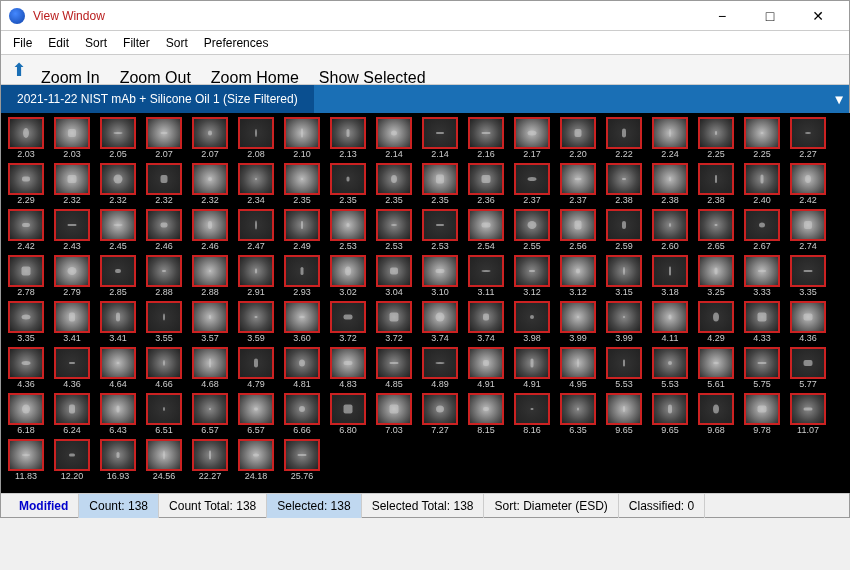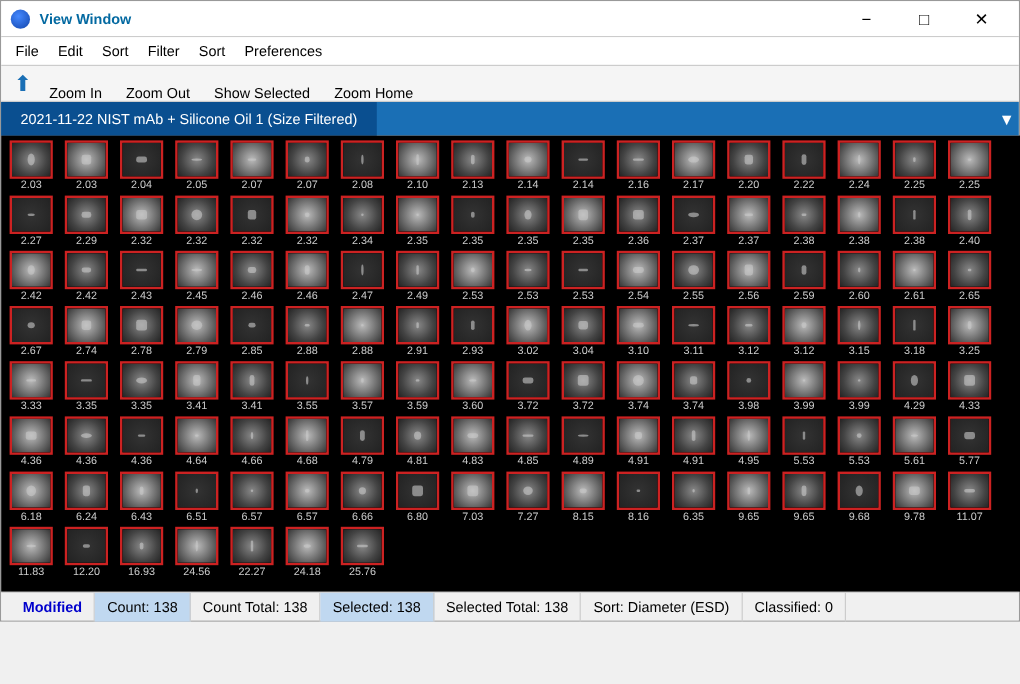--- a/index.html
+++ b/index.html
@@ -4,21 +4,21 @@
   <style>
     * { margin: 0; padding: 0; box-sizing: border-box; }
     body { width: 850px; height: 570px; font-family: 'Segoe UI', Arial, sans-serif; font-size: 12px; background: #f0f0f0; overflow: hidden; }
 
     
     .title-bar {
       display: flex; align-items: center; height: 30px;
       background: #fff; border-bottom: 1px solid #ccc;
       padding: 0 8px; gap: 8px;
     }
-    .title-bar-title { flex: 1; font-size: 12px; color: #0369a1; font-weight: bold; }
+    .title-bar-title { flex: 1; font-size: 12px; color: #b91c1c; }
     .title-bar-controls { display: flex; gap: 2px; }
     .title-bar-btn {
       width: 46px; height: 30px; border: none; background: transparent;
       cursor: pointer; font-size: 14px; display: flex; align-items: center; justify-content: center;
     }
 
     
     .menu-bar {
       display: flex; align-items: center; height: 24px;
       background: #fff; border-bottom: 1px solid #ccc;
@@ -29,21 +29,21 @@
       display: flex; align-items: center;
     }
 
     
     .toolbar {
       display: flex; align-items: center; height: 30px;
       background: #f5f5f5; border-bottom: 1px solid #ccc;
       padding: 0 8px; gap: 4px;
     }
     .toolbar-btn {
-      padding: 2px 8px; cursor: pointer; font-size: 12px;
+      padding: 2px 8px; cursor: pointer; font-size: 16px;
       background: transparent; border: none; height: 24px;
       display: flex; align-items: center; gap: 4px; margin-top: 16px;
     }
     .nav-arrow {
       width: 20px; height: 20px; cursor: pointer;
       display: flex; align-items: center; justify-content: center;
       font-size: 16px; color: #1a6fb5;
     }
 
     
@@ -144,22 +144,22 @@
     <div class="menu-item">Sort</div>
     <div class="menu-item">Filter</div>
     <div class="menu-item">Sort</div>
     <div class="menu-item">Preferences</div>
   </div>
 
   <div class="toolbar">
     <div class="nav-arrow" style="color:#1a6fb5; font-size:18px;">⬆</div>
     <button class="toolbar-btn">Zoom In</button>
     <button class="toolbar-btn">Zoom Out</button>
+    <button class="toolbar-btn">Zoom Home</button>
     <button class="toolbar-btn">Show Selected</button>
-    <button class="toolbar-btn">Zoom Home</button>
   </div>
 
   <div class="tab-area">
     <div class="tab-active">2021-11-22 NIST mAb + Silicone Oil 1 (Size Filtered)</div>
     <button class="tab-dropdown">▼</button>
   </div>
 
   <div class="image-area">
     <div class="particle-grid" id="particle-grid">
         <div class="particle-cell">
@@ -168,648 +168,648 @@
           </div>
           <div class="particle-label">2.03</div>
         </div>
         <div class="particle-cell">
           <div class="particle-img bright">
             <div style="position: absolute; top: 50%; left: 50%; transform: translate(-50%, -50%); width: 8px; height: 8px; background: rgba(200, 200, 200, 0.6); border-radius: 2px; z-index: 1;"></div>
           </div>
           <div class="particle-label">2.03</div>
         </div>
         <div class="particle-cell">
-          <div class="particle-img dark">
+          <div class="particle-img ">
+            <div style="position: absolute; top: 50%; left: 50%; transform: translate(-50%, -50%); width: 9px; height: 2px; background: rgba(200, 200, 200, 0.6); border-radius: 50%; z-index: 1;"></div>
+          </div>
+          <div class="particle-label">2.05</div>
+        </div>
+        <div class="particle-cell">
+          <div class="particle-img bright">
+            <div style="position: absolute; top: 50%; left: 50%; transform: translate(-50%, -50%); width: 7px; height: 2px; background: rgba(200, 200, 200, 0.6); border-radius: 2px; z-index: 1;"></div>
+          </div>
+          <div class="particle-label">2.07</div>
+        </div>
+        <div class="particle-cell">
+          <div class="particle-img ">
+            <div style="position: absolute; top: 50%; left: 50%; transform: translate(-50%, -50%); width: 4px; height: 5px; background: rgba(200, 200, 200, 0.6); border-radius: 2px; z-index: 1;"></div>
+          </div>
+          <div class="particle-label">2.07</div>
+        </div>
+        <div class="particle-cell">
+          <div class="particle-img dark">
+            <div style="position: absolute; top: 50%; left: 50%; transform: translate(-50%, -50%); width: 2px; height: 8px; background: rgba(200, 200, 200, 0.6); border-radius: 50%; z-index: 1;"></div>
+          </div>
+          <div class="particle-label">2.08</div>
+        </div>
+        <div class="particle-cell">
+          <div class="particle-img bright">
+            <div style="position: absolute; top: 50%; left: 50%; transform: translate(-50%, -50%); width: 2px; height: 9px; background: rgba(200, 200, 200, 0.6); border-radius: 2px; z-index: 1;"></div>
+          </div>
+          <div class="particle-label">2.10</div>
+        </div>
+        <div class="particle-cell">
+          <div class="particle-img ">
+            <div style="position: absolute; top: 50%; left: 50%; transform: translate(-50%, -50%); width: 3px; height: 8px; background: rgba(200, 200, 200, 0.6); border-radius: 2px; z-index: 1;"></div>
+          </div>
+          <div class="particle-label">2.13</div>
+        </div>
+        <div class="particle-cell">
+          <div class="particle-img bright">
+            <div style="position: absolute; top: 50%; left: 50%; transform: translate(-50%, -50%); width: 6px; height: 5px; background: rgba(200, 200, 200, 0.6); border-radius: 50%; z-index: 1;"></div>
+          </div>
+          <div class="particle-label">2.14</div>
+        </div>
+        <div class="particle-cell">
+          <div class="particle-img dark">
+            <div style="position: absolute; top: 50%; left: 50%; transform: translate(-50%, -50%); width: 8px; height: 2px; background: rgba(200, 200, 200, 0.6); border-radius: 2px; z-index: 1;"></div>
+          </div>
+          <div class="particle-label">2.14</div>
+        </div>
+        <div class="particle-cell">
+          <div class="particle-img ">
+            <div style="position: absolute; top: 50%; left: 50%; transform: translate(-50%, -50%); width: 9px; height: 2px; background: rgba(200, 200, 200, 0.6); border-radius: 2px; z-index: 1;"></div>
+          </div>
+          <div class="particle-label">2.16</div>
+        </div>
+        <div class="particle-cell">
+          <div class="particle-img bright">
+            <div style="position: absolute; top: 50%; left: 50%; transform: translate(-50%, -50%); width: 9px; height: 5px; background: rgba(200, 200, 200, 0.6); border-radius: 50%; z-index: 1;"></div>
+          </div>
+          <div class="particle-label">2.17</div>
+        </div>
+        <div class="particle-cell">
+          <div class="particle-img ">
+            <div style="position: absolute; top: 50%; left: 50%; transform: translate(-50%, -50%); width: 7px; height: 8px; background: rgba(200, 200, 200, 0.6); border-radius: 2px; z-index: 1;"></div>
+          </div>
+          <div class="particle-label">2.20</div>
+        </div>
+        <div class="particle-cell">
+          <div class="particle-img dark">
+            <div style="position: absolute; top: 50%; left: 50%; transform: translate(-50%, -50%); width: 4px; height: 9px; background: rgba(200, 200, 200, 0.6); border-radius: 2px; z-index: 1;"></div>
+          </div>
+          <div class="particle-label">2.22</div>
+        </div>
+        <div class="particle-cell">
+          <div class="particle-img bright">
+            <div style="position: absolute; top: 50%; left: 50%; transform: translate(-50%, -50%); width: 2px; height: 8px; background: rgba(200, 200, 200, 0.6); border-radius: 50%; z-index: 1;"></div>
+          </div>
+          <div class="particle-label">2.24</div>
+        </div>
+        <div class="particle-cell">
+          <div class="particle-img ">
+            <div style="position: absolute; top: 50%; left: 50%; transform: translate(-50%, -50%); width: 2px; height: 4px; background: rgba(200, 200, 200, 0.6); border-radius: 2px; z-index: 1;"></div>
+          </div>
+          <div class="particle-label">2.25</div>
+        </div>
+        <div class="particle-cell">
+          <div class="particle-img bright">
+            <div style="position: absolute; top: 50%; left: 50%; transform: translate(-50%, -50%); width: 3px; height: 2px; background: rgba(200, 200, 200, 0.6); border-radius: 2px; z-index: 1;"></div>
+          </div>
+          <div class="particle-label">2.25</div>
+        </div>
+        <div class="particle-cell">
+          <div class="particle-img dark">
+            <div style="position: absolute; top: 50%; left: 50%; transform: translate(-50%, -50%); width: 6px; height: 2px; background: rgba(200, 200, 200, 0.6); border-radius: 50%; z-index: 1;"></div>
+          </div>
+          <div class="particle-label">2.27</div>
+        </div>
+        <div class="particle-cell">
+          <div class="particle-img ">
+            <div style="position: absolute; top: 50%; left: 50%; transform: translate(-50%, -50%); width: 8px; height: 5px; background: rgba(200, 200, 200, 0.6); border-radius: 2px; z-index: 1;"></div>
+          </div>
+          <div class="particle-label">2.29</div>
+        </div>
+        <div class="particle-cell">
+          <div class="particle-img bright">
+            <div style="position: absolute; top: 50%; left: 50%; transform: translate(-50%, -50%); width: 9px; height: 8px; background: rgba(200, 200, 200, 0.6); border-radius: 2px; z-index: 1;"></div>
+          </div>
+          <div class="particle-label">2.32</div>
+        </div>
+        <div class="particle-cell">
+          <div class="particle-img ">
+            <div style="position: absolute; top: 50%; left: 50%; transform: translate(-50%, -50%); width: 9px; height: 9px; background: rgba(200, 200, 200, 0.6); border-radius: 50%; z-index: 1;"></div>
+          </div>
+          <div class="particle-label">2.32</div>
+        </div>
+        <div class="particle-cell">
+          <div class="particle-img dark">
+            <div style="position: absolute; top: 50%; left: 50%; transform: translate(-50%, -50%); width: 7px; height: 8px; background: rgba(200, 200, 200, 0.6); border-radius: 2px; z-index: 1;"></div>
+          </div>
+          <div class="particle-label">2.32</div>
+        </div>
+        <div class="particle-cell">
+          <div class="particle-img bright">
+            <div style="position: absolute; top: 50%; left: 50%; transform: translate(-50%, -50%); width: 4px; height: 4px; background: rgba(200, 200, 200, 0.6); border-radius: 2px; z-index: 1;"></div>
+          </div>
+          <div class="particle-label">2.32</div>
+        </div>
+        <div class="particle-cell">
+          <div class="particle-img ">
+            <div style="position: absolute; top: 50%; left: 50%; transform: translate(-50%, -50%); width: 2px; height: 2px; background: rgba(200, 200, 200, 0.6); border-radius: 50%; z-index: 1;"></div>
+          </div>
+          <div class="particle-label">2.34</div>
+        </div>
+        <div class="particle-cell">
+          <div class="particle-img bright">
+            <div style="position: absolute; top: 50%; left: 50%; transform: translate(-50%, -50%); width: 2px; height: 2px; background: rgba(200, 200, 200, 0.6); border-radius: 2px; z-index: 1;"></div>
+          </div>
+          <div class="particle-label">2.35</div>
+        </div>
+        <div class="particle-cell">
+          <div class="particle-img dark">
+            <div style="position: absolute; top: 50%; left: 50%; transform: translate(-50%, -50%); width: 3px; height: 5px; background: rgba(200, 200, 200, 0.6); border-radius: 2px; z-index: 1;"></div>
+          </div>
+          <div class="particle-label">2.35</div>
+        </div>
+        <div class="particle-cell">
+          <div class="particle-img ">
+            <div style="position: absolute; top: 50%; left: 50%; transform: translate(-50%, -50%); width: 6px; height: 8px; background: rgba(200, 200, 200, 0.6); border-radius: 50%; z-index: 1;"></div>
+          </div>
+          <div class="particle-label">2.35</div>
+        </div>
+        <div class="particle-cell">
+          <div class="particle-img bright">
+            <div style="position: absolute; top: 50%; left: 50%; transform: translate(-50%, -50%); width: 8px; height: 9px; background: rgba(200, 200, 200, 0.6); border-radius: 2px; z-index: 1;"></div>
+          </div>
+          <div class="particle-label">2.35</div>
+        </div>
+        <div class="particle-cell">
+          <div class="particle-img ">
+            <div style="position: absolute; top: 50%; left: 50%; transform: translate(-50%, -50%); width: 9px; height: 8px; background: rgba(200, 200, 200, 0.6); border-radius: 2px; z-index: 1;"></div>
+          </div>
+          <div class="particle-label">2.36</div>
+        </div>
+        <div class="particle-cell">
+          <div class="particle-img dark">
+            <div style="position: absolute; top: 50%; left: 50%; transform: translate(-50%, -50%); width: 9px; height: 4px; background: rgba(200, 200, 200, 0.6); border-radius: 50%; z-index: 1;"></div>
+          </div>
+          <div class="particle-label">2.37</div>
+        </div>
+        <div class="particle-cell">
+          <div class="particle-img bright">
+            <div style="position: absolute; top: 50%; left: 50%; transform: translate(-50%, -50%); width: 7px; height: 2px; background: rgba(200, 200, 200, 0.6); border-radius: 2px; z-index: 1;"></div>
+          </div>
+          <div class="particle-label">2.37</div>
+        </div>
+        <div class="particle-cell">
+          <div class="particle-img ">
+            <div style="position: absolute; top: 50%; left: 50%; transform: translate(-50%, -50%); width: 4px; height: 2px; background: rgba(200, 200, 200, 0.6); border-radius: 2px; z-index: 1;"></div>
+          </div>
+          <div class="particle-label">2.38</div>
+        </div>
+        <div class="particle-cell">
+          <div class="particle-img bright">
+            <div style="position: absolute; top: 50%; left: 50%; transform: translate(-50%, -50%); width: 2px; height: 5px; background: rgba(200, 200, 200, 0.6); border-radius: 50%; z-index: 1;"></div>
+          </div>
+          <div class="particle-label">2.38</div>
+        </div>
+        <div class="particle-cell">
+          <div class="particle-img dark">
+            <div style="position: absolute; top: 50%; left: 50%; transform: translate(-50%, -50%); width: 2px; height: 8px; background: rgba(200, 200, 200, 0.6); border-radius: 2px; z-index: 1;"></div>
+          </div>
+          <div class="particle-label">2.38</div>
+        </div>
+        <div class="particle-cell">
+          <div class="particle-img ">
+            <div style="position: absolute; top: 50%; left: 50%; transform: translate(-50%, -50%); width: 3px; height: 9px; background: rgba(200, 200, 200, 0.6); border-radius: 2px; z-index: 1;"></div>
+          </div>
+          <div class="particle-label">2.40</div>
+        </div>
+        <div class="particle-cell">
+          <div class="particle-img bright">
+            <div style="position: absolute; top: 50%; left: 50%; transform: translate(-50%, -50%); width: 6px; height: 8px; background: rgba(200, 200, 200, 0.6); border-radius: 50%; z-index: 1;"></div>
+          </div>
+          <div class="particle-label">2.42</div>
+        </div>
+        <div class="particle-cell">
+          <div class="particle-img ">
+            <div style="position: absolute; top: 50%; left: 50%; transform: translate(-50%, -50%); width: 8px; height: 4px; background: rgba(200, 200, 200, 0.6); border-radius: 2px; z-index: 1;"></div>
+          </div>
+          <div class="particle-label">2.42</div>
+        </div>
+        <div class="particle-cell">
+          <div class="particle-img dark">
+            <div style="position: absolute; top: 50%; left: 50%; transform: translate(-50%, -50%); width: 9px; height: 2px; background: rgba(200, 200, 200, 0.6); border-radius: 2px; z-index: 1;"></div>
+          </div>
+          <div class="particle-label">2.43</div>
+        </div>
+        <div class="particle-cell">
+          <div class="particle-img bright">
+            <div style="position: absolute; top: 50%; left: 50%; transform: translate(-50%, -50%); width: 9px; height: 2px; background: rgba(200, 200, 200, 0.6); border-radius: 50%; z-index: 1;"></div>
+          </div>
+          <div class="particle-label">2.45</div>
+        </div>
+        <div class="particle-cell">
+          <div class="particle-img ">
+            <div style="position: absolute; top: 50%; left: 50%; transform: translate(-50%, -50%); width: 7px; height: 5px; background: rgba(200, 200, 200, 0.6); border-radius: 2px; z-index: 1;"></div>
+          </div>
+          <div class="particle-label">2.46</div>
+        </div>
+        <div class="particle-cell">
+          <div class="particle-img bright">
+            <div style="position: absolute; top: 50%; left: 50%; transform: translate(-50%, -50%); width: 4px; height: 8px; background: rgba(200, 200, 200, 0.6); border-radius: 2px; z-index: 1;"></div>
+          </div>
+          <div class="particle-label">2.46</div>
+        </div>
+        <div class="particle-cell">
+          <div class="particle-img dark">
+            <div style="position: absolute; top: 50%; left: 50%; transform: translate(-50%, -50%); width: 2px; height: 9px; background: rgba(200, 200, 200, 0.6); border-radius: 50%; z-index: 1;"></div>
+          </div>
+          <div class="particle-label">2.47</div>
+        </div>
+        <div class="particle-cell">
+          <div class="particle-img ">
+            <div style="position: absolute; top: 50%; left: 50%; transform: translate(-50%, -50%); width: 2px; height: 8px; background: rgba(200, 200, 200, 0.6); border-radius: 2px; z-index: 1;"></div>
+          </div>
+          <div class="particle-label">2.49</div>
+        </div>
+        <div class="particle-cell">
+          <div class="particle-img bright">
+            <div style="position: absolute; top: 50%; left: 50%; transform: translate(-50%, -50%); width: 3px; height: 4px; background: rgba(200, 200, 200, 0.6); border-radius: 2px; z-index: 1;"></div>
+          </div>
+          <div class="particle-label">2.53</div>
+        </div>
+        <div class="particle-cell">
+          <div class="particle-img ">
+            <div style="position: absolute; top: 50%; left: 50%; transform: translate(-50%, -50%); width: 6px; height: 2px; background: rgba(200, 200, 200, 0.6); border-radius: 50%; z-index: 1;"></div>
+          </div>
+          <div class="particle-label">2.53</div>
+        </div>
+        <div class="particle-cell">
+          <div class="particle-img dark">
+            <div style="position: absolute; top: 50%; left: 50%; transform: translate(-50%, -50%); width: 8px; height: 2px; background: rgba(200, 200, 200, 0.6); border-radius: 2px; z-index: 1;"></div>
+          </div>
+          <div class="particle-label">2.53</div>
+        </div>
+        <div class="particle-cell">
+          <div class="particle-img bright">
             <div style="position: absolute; top: 50%; left: 50%; transform: translate(-50%, -50%); width: 9px; height: 5px; background: rgba(200, 200, 200, 0.6); border-radius: 2px; z-index: 1;"></div>
           </div>
-          <div class="particle-label">2.04</div>
-        </div>
-        <div class="particle-cell">
-          <div class="particle-img ">
+          <div class="particle-label">2.54</div>
+        </div>
+        <div class="particle-cell">
+          <div class="particle-img ">
+            <div style="position: absolute; top: 50%; left: 50%; transform: translate(-50%, -50%); width: 9px; height: 8px; background: rgba(200, 200, 200, 0.6); border-radius: 50%; z-index: 1;"></div>
+          </div>
+          <div class="particle-label">2.55</div>
+        </div>
+        <div class="particle-cell">
+          <div class="particle-img bright">
+            <div style="position: absolute; top: 50%; left: 50%; transform: translate(-50%, -50%); width: 7px; height: 9px; background: rgba(200, 200, 200, 0.6); border-radius: 2px; z-index: 1;"></div>
+          </div>
+          <div class="particle-label">2.56</div>
+        </div>
+        <div class="particle-cell">
+          <div class="particle-img dark">
+            <div style="position: absolute; top: 50%; left: 50%; transform: translate(-50%, -50%); width: 4px; height: 8px; background: rgba(200, 200, 200, 0.6); border-radius: 2px; z-index: 1;"></div>
+          </div>
+          <div class="particle-label">2.59</div>
+        </div>
+        <div class="particle-cell">
+          <div class="particle-img ">
+            <div style="position: absolute; top: 50%; left: 50%; transform: translate(-50%, -50%); width: 2px; height: 4px; background: rgba(200, 200, 200, 0.6); border-radius: 50%; z-index: 1;"></div>
+          </div>
+          <div class="particle-label">2.60</div>
+        </div>
+        <div class="particle-cell">
+          <div class="particle-img ">
+            <div style="position: absolute; top: 50%; left: 50%; transform: translate(-50%, -50%); width: 3px; height: 2px; background: rgba(200, 200, 200, 0.6); border-radius: 2px; z-index: 1;"></div>
+          </div>
+          <div class="particle-label">2.65</div>
+        </div>
+        <div class="particle-cell">
+          <div class="particle-img dark">
+            <div style="position: absolute; top: 50%; left: 50%; transform: translate(-50%, -50%); width: 6px; height: 5px; background: rgba(200, 200, 200, 0.6); border-radius: 50%; z-index: 1;"></div>
+          </div>
+          <div class="particle-label">2.67</div>
+        </div>
+        <div class="particle-cell">
+          <div class="particle-img bright">
+            <div style="position: absolute; top: 50%; left: 50%; transform: translate(-50%, -50%); width: 8px; height: 8px; background: rgba(200, 200, 200, 0.6); border-radius: 2px; z-index: 1;"></div>
+          </div>
+          <div class="particle-label">2.74</div>
+        </div>
+        <div class="particle-cell">
+          <div class="particle-img ">
+            <div style="position: absolute; top: 50%; left: 50%; transform: translate(-50%, -50%); width: 9px; height: 9px; background: rgba(200, 200, 200, 0.6); border-radius: 2px; z-index: 1;"></div>
+          </div>
+          <div class="particle-label">2.78</div>
+        </div>
+        <div class="particle-cell">
+          <div class="particle-img bright">
+            <div style="position: absolute; top: 50%; left: 50%; transform: translate(-50%, -50%); width: 9px; height: 8px; background: rgba(200, 200, 200, 0.6); border-radius: 50%; z-index: 1;"></div>
+          </div>
+          <div class="particle-label">2.79</div>
+        </div>
+        <div class="particle-cell">
+          <div class="particle-img dark">
+            <div style="position: absolute; top: 50%; left: 50%; transform: translate(-50%, -50%); width: 6px; height: 4px; background: rgba(200, 200, 200, 0.6); border-radius: 2px; z-index: 1;"></div>
+          </div>
+          <div class="particle-label">2.85</div>
+        </div>
+        <div class="particle-cell">
+          <div class="particle-img ">
+            <div style="position: absolute; top: 50%; left: 50%; transform: translate(-50%, -50%); width: 4px; height: 2px; background: rgba(200, 200, 200, 0.6); border-radius: 2px; z-index: 1;"></div>
+          </div>
+          <div class="particle-label">2.88</div>
+        </div>
+        <div class="particle-cell">
+          <div class="particle-img bright">
+            <div style="position: absolute; top: 50%; left: 50%; transform: translate(-50%, -50%); width: 2px; height: 2px; background: rgba(200, 200, 200, 0.6); border-radius: 50%; z-index: 1;"></div>
+          </div>
+          <div class="particle-label">2.88</div>
+        </div>
+        <div class="particle-cell">
+          <div class="particle-img ">
+            <div style="position: absolute; top: 50%; left: 50%; transform: translate(-50%, -50%); width: 2px; height: 5px; background: rgba(200, 200, 200, 0.6); border-radius: 2px; z-index: 1;"></div>
+          </div>
+          <div class="particle-label">2.91</div>
+        </div>
+        <div class="particle-cell">
+          <div class="particle-img dark">
+            <div style="position: absolute; top: 50%; left: 50%; transform: translate(-50%, -50%); width: 3px; height: 8px; background: rgba(200, 200, 200, 0.6); border-radius: 2px; z-index: 1;"></div>
+          </div>
+          <div class="particle-label">2.93</div>
+        </div>
+        <div class="particle-cell">
+          <div class="particle-img bright">
+            <div style="position: absolute; top: 50%; left: 50%; transform: translate(-50%, -50%); width: 6px; height: 9px; background: rgba(200, 200, 200, 0.6); border-radius: 50%; z-index: 1;"></div>
+          </div>
+          <div class="particle-label">3.02</div>
+        </div>
+        <div class="particle-cell">
+          <div class="particle-img ">
+            <div style="position: absolute; top: 50%; left: 50%; transform: translate(-50%, -50%); width: 8px; height: 7px; background: rgba(200, 200, 200, 0.6); border-radius: 2px; z-index: 1;"></div>
+          </div>
+          <div class="particle-label">3.04</div>
+        </div>
+        <div class="particle-cell">
+          <div class="particle-img bright">
+            <div style="position: absolute; top: 50%; left: 50%; transform: translate(-50%, -50%); width: 9px; height: 4px; background: rgba(200, 200, 200, 0.6); border-radius: 2px; z-index: 1;"></div>
+          </div>
+          <div class="particle-label">3.10</div>
+        </div>
+        <div class="particle-cell">
+          <div class="particle-img dark">
             <div style="position: absolute; top: 50%; left: 50%; transform: translate(-50%, -50%); width: 9px; height: 2px; background: rgba(200, 200, 200, 0.6); border-radius: 50%; z-index: 1;"></div>
           </div>
-          <div class="particle-label">2.05</div>
-        </div>
-        <div class="particle-cell">
-          <div class="particle-img bright">
-            <div style="position: absolute; top: 50%; left: 50%; transform: translate(-50%, -50%); width: 7px; height: 2px; background: rgba(200, 200, 200, 0.6); border-radius: 2px; z-index: 1;"></div>
-          </div>
-          <div class="particle-label">2.07</div>
-        </div>
-        <div class="particle-cell">
-          <div class="particle-img ">
+          <div class="particle-label">3.11</div>
+        </div>
+        <div class="particle-cell">
+          <div class="particle-img ">
+            <div style="position: absolute; top: 50%; left: 50%; transform: translate(-50%, -50%); width: 6px; height: 2px; background: rgba(200, 200, 200, 0.6); border-radius: 2px; z-index: 1;"></div>
+          </div>
+          <div class="particle-label">3.12</div>
+        </div>
+        <div class="particle-cell">
+          <div class="particle-img bright">
             <div style="position: absolute; top: 50%; left: 50%; transform: translate(-50%, -50%); width: 4px; height: 5px; background: rgba(200, 200, 200, 0.6); border-radius: 2px; z-index: 1;"></div>
           </div>
-          <div class="particle-label">2.07</div>
-        </div>
-        <div class="particle-cell">
-          <div class="particle-img dark">
+          <div class="particle-label">3.12</div>
+        </div>
+        <div class="particle-cell">
+          <div class="particle-img ">
             <div style="position: absolute; top: 50%; left: 50%; transform: translate(-50%, -50%); width: 2px; height: 8px; background: rgba(200, 200, 200, 0.6); border-radius: 50%; z-index: 1;"></div>
           </div>
-          <div class="particle-label">2.08</div>
-        </div>
-        <div class="particle-cell">
-          <div class="particle-img bright">
+          <div class="particle-label">3.15</div>
+        </div>
+        <div class="particle-cell">
+          <div class="particle-img dark">
             <div style="position: absolute; top: 50%; left: 50%; transform: translate(-50%, -50%); width: 2px; height: 9px; background: rgba(200, 200, 200, 0.6); border-radius: 2px; z-index: 1;"></div>
           </div>
-          <div class="particle-label">2.10</div>
-        </div>
-        <div class="particle-cell">
-          <div class="particle-img ">
-            <div style="position: absolute; top: 50%; left: 50%; transform: translate(-50%, -50%); width: 3px; height: 8px; background: rgba(200, 200, 200, 0.6); border-radius: 2px; z-index: 1;"></div>
-          </div>
-          <div class="particle-label">2.13</div>
-        </div>
-        <div class="particle-cell">
-          <div class="particle-img bright">
-            <div style="position: absolute; top: 50%; left: 50%; transform: translate(-50%, -50%); width: 6px; height: 5px; background: rgba(200, 200, 200, 0.6); border-radius: 50%; z-index: 1;"></div>
-          </div>
-          <div class="particle-label">2.14</div>
-        </div>
-        <div class="particle-cell">
-          <div class="particle-img dark">
+          <div class="particle-label">3.18</div>
+        </div>
+        <div class="particle-cell">
+          <div class="particle-img bright">
+            <div style="position: absolute; top: 50%; left: 50%; transform: translate(-50%, -50%); width: 3px; height: 7px; background: rgba(200, 200, 200, 0.6); border-radius: 2px; z-index: 1;"></div>
+          </div>
+          <div class="particle-label">3.25</div>
+        </div>
+        <div class="particle-cell">
+          <div class="particle-img bright">
             <div style="position: absolute; top: 50%; left: 50%; transform: translate(-50%, -50%); width: 8px; height: 2px; background: rgba(200, 200, 200, 0.6); border-radius: 2px; z-index: 1;"></div>
           </div>
-          <div class="particle-label">2.14</div>
-        </div>
-        <div class="particle-cell">
-          <div class="particle-img ">
+          <div class="particle-label">3.33</div>
+        </div>
+        <div class="particle-cell">
+          <div class="particle-img dark">
             <div style="position: absolute; top: 50%; left: 50%; transform: translate(-50%, -50%); width: 9px; height: 2px; background: rgba(200, 200, 200, 0.6); border-radius: 2px; z-index: 1;"></div>
           </div>
-          <div class="particle-label">2.16</div>
-        </div>
-        <div class="particle-cell">
-          <div class="particle-img bright">
+          <div class="particle-label">3.35</div>
+        </div>
+        <div class="particle-cell">
+          <div class="particle-img ">
             <div style="position: absolute; top: 50%; left: 50%; transform: translate(-50%, -50%); width: 9px; height: 5px; background: rgba(200, 200, 200, 0.6); border-radius: 50%; z-index: 1;"></div>
           </div>
-          <div class="particle-label">2.17</div>
-        </div>
-        <div class="particle-cell">
-          <div class="particle-img ">
-            <div style="position: absolute; top: 50%; left: 50%; transform: translate(-50%, -50%); width: 7px; height: 8px; background: rgba(200, 200, 200, 0.6); border-radius: 2px; z-index: 1;"></div>
-          </div>
-          <div class="particle-label">2.20</div>
-        </div>
-        <div class="particle-cell">
-          <div class="particle-img dark">
+          <div class="particle-label">3.35</div>
+        </div>
+        <div class="particle-cell">
+          <div class="particle-img bright">
+            <div style="position: absolute; top: 50%; left: 50%; transform: translate(-50%, -50%); width: 6px; height: 9px; background: rgba(200, 200, 200, 0.6); border-radius: 2px; z-index: 1;"></div>
+          </div>
+          <div class="particle-label">3.41</div>
+        </div>
+        <div class="particle-cell">
+          <div class="particle-img ">
             <div style="position: absolute; top: 50%; left: 50%; transform: translate(-50%, -50%); width: 4px; height: 9px; background: rgba(200, 200, 200, 0.6); border-radius: 2px; z-index: 1;"></div>
           </div>
-          <div class="particle-label">2.22</div>
-        </div>
-        <div class="particle-cell">
-          <div class="particle-img bright">
-            <div style="position: absolute; top: 50%; left: 50%; transform: translate(-50%, -50%); width: 2px; height: 8px; background: rgba(200, 200, 200, 0.6); border-radius: 50%; z-index: 1;"></div>
-          </div>
-          <div class="particle-label">2.24</div>
-        </div>
-        <div class="particle-cell">
-          <div class="particle-img ">
+          <div class="particle-label">3.41</div>
+        </div>
+        <div class="particle-cell">
+          <div class="particle-img dark">
+            <div style="position: absolute; top: 50%; left: 50%; transform: translate(-50%, -50%); width: 2px; height: 7px; background: rgba(200, 200, 200, 0.6); border-radius: 50%; z-index: 1;"></div>
+          </div>
+          <div class="particle-label">3.55</div>
+        </div>
+        <div class="particle-cell">
+          <div class="particle-img bright">
             <div style="position: absolute; top: 50%; left: 50%; transform: translate(-50%, -50%); width: 2px; height: 4px; background: rgba(200, 200, 200, 0.6); border-radius: 2px; z-index: 1;"></div>
           </div>
-          <div class="particle-label">2.25</div>
-        </div>
-        <div class="particle-cell">
-          <div class="particle-img bright">
+          <div class="particle-label">3.57</div>
+        </div>
+        <div class="particle-cell">
+          <div class="particle-img ">
             <div style="position: absolute; top: 50%; left: 50%; transform: translate(-50%, -50%); width: 3px; height: 2px; background: rgba(200, 200, 200, 0.6); border-radius: 2px; z-index: 1;"></div>
           </div>
-          <div class="particle-label">2.25</div>
-        </div>
-        <div class="particle-cell">
-          <div class="particle-img dark">
+          <div class="particle-label">3.59</div>
+        </div>
+        <div class="particle-cell">
+          <div class="particle-img bright">
             <div style="position: absolute; top: 50%; left: 50%; transform: translate(-50%, -50%); width: 6px; height: 2px; background: rgba(200, 200, 200, 0.6); border-radius: 50%; z-index: 1;"></div>
           </div>
-          <div class="particle-label">2.27</div>
-        </div>
-        <div class="particle-cell">
-          <div class="particle-img ">
-            <div style="position: absolute; top: 50%; left: 50%; transform: translate(-50%, -50%); width: 8px; height: 5px; background: rgba(200, 200, 200, 0.6); border-radius: 2px; z-index: 1;"></div>
-          </div>
-          <div class="particle-label">2.29</div>
-        </div>
-        <div class="particle-cell">
-          <div class="particle-img bright">
-            <div style="position: absolute; top: 50%; left: 50%; transform: translate(-50%, -50%); width: 9px; height: 8px; background: rgba(200, 200, 200, 0.6); border-radius: 2px; z-index: 1;"></div>
-          </div>
-          <div class="particle-label">2.32</div>
-        </div>
-        <div class="particle-cell">
-          <div class="particle-img ">
+          <div class="particle-label">3.60</div>
+        </div>
+        <div class="particle-cell">
+          <div class="particle-img dark">
+            <div style="position: absolute; top: 50%; left: 50%; transform: translate(-50%, -50%); width: 9px; height: 5px; background: rgba(200, 200, 200, 0.6); border-radius: 2px; z-index: 1;"></div>
+          </div>
+          <div class="particle-label">3.72</div>
+        </div>
+        <div class="particle-cell">
+          <div class="particle-img ">
+            <div style="position: absolute; top: 50%; left: 50%; transform: translate(-50%, -50%); width: 9px; height: 9px; background: rgba(200, 200, 200, 0.6); border-radius: 2px; z-index: 1;"></div>
+          </div>
+          <div class="particle-label">3.72</div>
+        </div>
+        <div class="particle-cell">
+          <div class="particle-img bright">
             <div style="position: absolute; top: 50%; left: 50%; transform: translate(-50%, -50%); width: 9px; height: 9px; background: rgba(200, 200, 200, 0.6); border-radius: 50%; z-index: 1;"></div>
           </div>
-          <div class="particle-label">2.32</div>
-        </div>
-        <div class="particle-cell">
-          <div class="particle-img dark">
-            <div style="position: absolute; top: 50%; left: 50%; transform: translate(-50%, -50%); width: 7px; height: 8px; background: rgba(200, 200, 200, 0.6); border-radius: 2px; z-index: 1;"></div>
-          </div>
-          <div class="particle-label">2.32</div>
-        </div>
-        <div class="particle-cell">
-          <div class="particle-img bright">
+          <div class="particle-label">3.74</div>
+        </div>
+        <div class="particle-cell">
+          <div class="particle-img ">
+            <div style="position: absolute; top: 50%; left: 50%; transform: translate(-50%, -50%); width: 6px; height: 7px; background: rgba(200, 200, 200, 0.6); border-radius: 2px; z-index: 1;"></div>
+          </div>
+          <div class="particle-label">3.74</div>
+        </div>
+        <div class="particle-cell">
+          <div class="particle-img dark">
             <div style="position: absolute; top: 50%; left: 50%; transform: translate(-50%, -50%); width: 4px; height: 4px; background: rgba(200, 200, 200, 0.6); border-radius: 2px; z-index: 1;"></div>
           </div>
-          <div class="particle-label">2.32</div>
-        </div>
-        <div class="particle-cell">
-          <div class="particle-img ">
+          <div class="particle-label">3.98</div>
+        </div>
+        <div class="particle-cell">
+          <div class="particle-img bright">
             <div style="position: absolute; top: 50%; left: 50%; transform: translate(-50%, -50%); width: 2px; height: 2px; background: rgba(200, 200, 200, 0.6); border-radius: 50%; z-index: 1;"></div>
           </div>
-          <div class="particle-label">2.34</div>
-        </div>
-        <div class="particle-cell">
-          <div class="particle-img bright">
+          <div class="particle-label">3.99</div>
+        </div>
+        <div class="particle-cell">
+          <div class="particle-img ">
             <div style="position: absolute; top: 50%; left: 50%; transform: translate(-50%, -50%); width: 2px; height: 2px; background: rgba(200, 200, 200, 0.6); border-radius: 2px; z-index: 1;"></div>
           </div>
-          <div class="particle-label">2.35</div>
-        </div>
-        <div class="particle-cell">
-          <div class="particle-img dark">
+          <div class="particle-label">3.99</div>
+        </div>
+        <div class="particle-cell">
+          <div class="particle-img bright">
             <div style="position: absolute; top: 50%; left: 50%; transform: translate(-50%, -50%); width: 3px; height: 5px; background: rgba(200, 200, 200, 0.6); border-radius: 2px; z-index: 1;"></div>
           </div>
-          <div class="particle-label">2.35</div>
-        </div>
-        <div class="particle-cell">
-          <div class="particle-img ">
-            <div style="position: absolute; top: 50%; left: 50%; transform: translate(-50%, -50%); width: 6px; height: 8px; background: rgba(200, 200, 200, 0.6); border-radius: 50%; z-index: 1;"></div>
-          </div>
-          <div class="particle-label">2.35</div>
-        </div>
-        <div class="particle-cell">
-          <div class="particle-img bright">
-            <div style="position: absolute; top: 50%; left: 50%; transform: translate(-50%, -50%); width: 8px; height: 9px; background: rgba(200, 200, 200, 0.6); border-radius: 2px; z-index: 1;"></div>
-          </div>
-          <div class="particle-label">2.35</div>
-        </div>
-        <div class="particle-cell">
-          <div class="particle-img ">
-            <div style="position: absolute; top: 50%; left: 50%; transform: translate(-50%, -50%); width: 9px; height: 8px; background: rgba(200, 200, 200, 0.6); border-radius: 2px; z-index: 1;"></div>
-          </div>
-          <div class="particle-label">2.36</div>
-        </div>
-        <div class="particle-cell">
-          <div class="particle-img dark">
+          <div class="particle-label">4.11</div>
+        </div>
+        <div class="particle-cell">
+          <div class="particle-img dark">
+            <div style="position: absolute; top: 50%; left: 50%; transform: translate(-50%, -50%); width: 6px; height: 9px; background: rgba(200, 200, 200, 0.6); border-radius: 50%; z-index: 1;"></div>
+          </div>
+          <div class="particle-label">4.29</div>
+        </div>
+        <div class="particle-cell">
+          <div class="particle-img ">
+            <div style="position: absolute; top: 50%; left: 50%; transform: translate(-50%, -50%); width: 9px; height: 9px; background: rgba(200, 200, 200, 0.6); border-radius: 2px; z-index: 1;"></div>
+          </div>
+          <div class="particle-label">4.33</div>
+        </div>
+        <div class="particle-cell">
+          <div class="particle-img bright">
+            <div style="position: absolute; top: 50%; left: 50%; transform: translate(-50%, -50%); width: 9px; height: 7px; background: rgba(200, 200, 200, 0.6); border-radius: 2px; z-index: 1;"></div>
+          </div>
+          <div class="particle-label">4.36</div>
+        </div>
+        <div class="particle-cell">
+          <div class="particle-img ">
             <div style="position: absolute; top: 50%; left: 50%; transform: translate(-50%, -50%); width: 9px; height: 4px; background: rgba(200, 200, 200, 0.6); border-radius: 50%; z-index: 1;"></div>
           </div>
-          <div class="particle-label">2.37</div>
-        </div>
-        <div class="particle-cell">
-          <div class="particle-img bright">
-            <div style="position: absolute; top: 50%; left: 50%; transform: translate(-50%, -50%); width: 7px; height: 2px; background: rgba(200, 200, 200, 0.6); border-radius: 2px; z-index: 1;"></div>
-          </div>
-          <div class="particle-label">2.37</div>
-        </div>
-        <div class="particle-cell">
-          <div class="particle-img ">
-            <div style="position: absolute; top: 50%; left: 50%; transform: translate(-50%, -50%); width: 4px; height: 2px; background: rgba(200, 200, 200, 0.6); border-radius: 2px; z-index: 1;"></div>
-          </div>
-          <div class="particle-label">2.38</div>
-        </div>
-        <div class="particle-cell">
-          <div class="particle-img bright">
-            <div style="position: absolute; top: 50%; left: 50%; transform: translate(-50%, -50%); width: 2px; height: 5px; background: rgba(200, 200, 200, 0.6); border-radius: 50%; z-index: 1;"></div>
-          </div>
-          <div class="particle-label">2.38</div>
-        </div>
-        <div class="particle-cell">
-          <div class="particle-img dark">
-            <div style="position: absolute; top: 50%; left: 50%; transform: translate(-50%, -50%); width: 2px; height: 8px; background: rgba(200, 200, 200, 0.6); border-radius: 2px; z-index: 1;"></div>
-          </div>
-          <div class="particle-label">2.38</div>
+          <div class="particle-label">4.36</div>
+        </div>
+        <div class="particle-cell">
+          <div class="particle-img dark">
+            <div style="position: absolute; top: 50%; left: 50%; transform: translate(-50%, -50%); width: 6px; height: 2px; background: rgba(200, 200, 200, 0.6); border-radius: 2px; z-index: 1;"></div>
+          </div>
+          <div class="particle-label">4.36</div>
+        </div>
+        <div class="particle-cell">
+          <div class="particle-img bright">
+            <div style="position: absolute; top: 50%; left: 50%; transform: translate(-50%, -50%); width: 3px; height: 2px; background: rgba(200, 200, 200, 0.6); border-radius: 2px; z-index: 1;"></div>
+          </div>
+          <div class="particle-label">4.64</div>
+        </div>
+        <div class="particle-cell">
+          <div class="particle-img ">
+            <div style="position: absolute; top: 50%; left: 50%; transform: translate(-50%, -50%); width: 2px; height: 6px; background: rgba(200, 200, 200, 0.6); border-radius: 50%; z-index: 1;"></div>
+          </div>
+          <div class="particle-label">4.66</div>
+        </div>
+        <div class="particle-cell">
+          <div class="particle-img bright">
+            <div style="position: absolute; top: 50%; left: 50%; transform: translate(-50%, -50%); width: 2px; height: 9px; background: rgba(200, 200, 200, 0.6); border-radius: 2px; z-index: 1;"></div>
+          </div>
+          <div class="particle-label">4.68</div>
+        </div>
+        <div class="particle-cell">
+          <div class="particle-img dark">
+            <div style="position: absolute; top: 50%; left: 50%; transform: translate(-50%, -50%); width: 4px; height: 9px; background: rgba(200, 200, 200, 0.6); border-radius: 2px; z-index: 1;"></div>
+          </div>
+          <div class="particle-label">4.79</div>
+        </div>
+        <div class="particle-cell">
+          <div class="particle-img ">
+            <div style="position: absolute; top: 50%; left: 50%; transform: translate(-50%, -50%); width: 6px; height: 7px; background: rgba(200, 200, 200, 0.6); border-radius: 50%; z-index: 1;"></div>
+          </div>
+          <div class="particle-label">4.81</div>
+        </div>
+        <div class="particle-cell">
+          <div class="particle-img bright">
+            <div style="position: absolute; top: 50%; left: 50%; transform: translate(-50%, -50%); width: 9px; height: 4px; background: rgba(200, 200, 200, 0.6); border-radius: 2px; z-index: 1;"></div>
+          </div>
+          <div class="particle-label">4.83</div>
+        </div>
+        <div class="particle-cell">
+          <div class="particle-img ">
+            <div style="position: absolute; top: 50%; left: 50%; transform: translate(-50%, -50%); width: 9px; height: 2px; background: rgba(200, 200, 200, 0.6); border-radius: 2px; z-index: 1;"></div>
+          </div>
+          <div class="particle-label">4.85</div>
+        </div>
+        <div class="particle-cell">
+          <div class="particle-img dark">
+            <div style="position: absolute; top: 50%; left: 50%; transform: translate(-50%, -50%); width: 9px; height: 2px; background: rgba(200, 200, 200, 0.6); border-radius: 50%; z-index: 1;"></div>
+          </div>
+          <div class="particle-label">4.89</div>
+        </div>
+        <div class="particle-cell">
+          <div class="particle-img bright">
+            <div style="position: absolute; top: 50%; left: 50%; transform: translate(-50%, -50%); width: 6px; height: 6px; background: rgba(200, 200, 200, 0.6); border-radius: 2px; z-index: 1;"></div>
+          </div>
+          <div class="particle-label">4.91</div>
         </div>
         <div class="particle-cell">
           <div class="particle-img ">
             <div style="position: absolute; top: 50%; left: 50%; transform: translate(-50%, -50%); width: 3px; height: 9px; background: rgba(200, 200, 200, 0.6); border-radius: 2px; z-index: 1;"></div>
           </div>
-          <div class="particle-label">2.40</div>
-        </div>
-        <div class="particle-cell">
-          <div class="particle-img bright">
-            <div style="position: absolute; top: 50%; left: 50%; transform: translate(-50%, -50%); width: 6px; height: 8px; background: rgba(200, 200, 200, 0.6); border-radius: 50%; z-index: 1;"></div>
-          </div>
-          <div class="particle-label">2.42</div>
-        </div>
-        <div class="particle-cell">
-          <div class="particle-img ">
-            <div style="position: absolute; top: 50%; left: 50%; transform: translate(-50%, -50%); width: 8px; height: 4px; background: rgba(200, 200, 200, 0.6); border-radius: 2px; z-index: 1;"></div>
-          </div>
-          <div class="particle-label">2.42</div>
-        </div>
-        <div class="particle-cell">
-          <div class="particle-img dark">
+          <div class="particle-label">4.91</div>
+        </div>
+        <div class="particle-cell">
+          <div class="particle-img bright">
+            <div style="position: absolute; top: 50%; left: 50%; transform: translate(-50%, -50%); width: 2px; height: 9px; background: rgba(200, 200, 200, 0.6); border-radius: 50%; z-index: 1;"></div>
+          </div>
+          <div class="particle-label">4.95</div>
+        </div>
+        <div class="particle-cell">
+          <div class="particle-img dark">
+            <div style="position: absolute; top: 50%; left: 50%; transform: translate(-50%, -50%); width: 2px; height: 7px; background: rgba(200, 200, 200, 0.6); border-radius: 2px; z-index: 1;"></div>
+          </div>
+          <div class="particle-label">5.53</div>
+        </div>
+        <div class="particle-cell">
+          <div class="particle-img ">
+            <div style="position: absolute; top: 50%; left: 50%; transform: translate(-50%, -50%); width: 4px; height: 4px; background: rgba(200, 200, 200, 0.6); border-radius: 2px; z-index: 1;"></div>
+          </div>
+          <div class="particle-label">5.53</div>
+        </div>
+        <div class="particle-cell">
+          <div class="particle-img bright">
+            <div style="position: absolute; top: 50%; left: 50%; transform: translate(-50%, -50%); width: 6px; height: 2px; background: rgba(200, 200, 200, 0.6); border-radius: 50%; z-index: 1;"></div>
+          </div>
+          <div class="particle-label">5.61</div>
+        </div>
+        <div class="particle-cell">
+          <div class="particle-img ">
             <div style="position: absolute; top: 50%; left: 50%; transform: translate(-50%, -50%); width: 9px; height: 2px; background: rgba(200, 200, 200, 0.6); border-radius: 2px; z-index: 1;"></div>
           </div>
-          <div class="particle-label">2.43</div>
-        </div>
-        <div class="particle-cell">
-          <div class="particle-img bright">
-            <div style="position: absolute; top: 50%; left: 50%; transform: translate(-50%, -50%); width: 9px; height: 2px; background: rgba(200, 200, 200, 0.6); border-radius: 50%; z-index: 1;"></div>
-          </div>
-          <div class="particle-label">2.45</div>
-        </div>
-        <div class="particle-cell">
-          <div class="particle-img ">
-            <div style="position: absolute; top: 50%; left: 50%; transform: translate(-50%, -50%); width: 7px; height: 5px; background: rgba(200, 200, 200, 0.6); border-radius: 2px; z-index: 1;"></div>
-          </div>
-          <div class="particle-label">2.46</div>
-        </div>
-        <div class="particle-cell">
-          <div class="particle-img bright">
-            <div style="position: absolute; top: 50%; left: 50%; transform: translate(-50%, -50%); width: 4px; height: 8px; background: rgba(200, 200, 200, 0.6); border-radius: 2px; z-index: 1;"></div>
-          </div>
-          <div class="particle-label">2.46</div>
-        </div>
-        <div class="particle-cell">
-          <div class="particle-img dark">
-            <div style="position: absolute; top: 50%; left: 50%; transform: translate(-50%, -50%); width: 2px; height: 9px; background: rgba(200, 200, 200, 0.6); border-radius: 50%; z-index: 1;"></div>
-          </div>
-          <div class="particle-label">2.47</div>
-        </div>
-        <div class="particle-cell">
-          <div class="particle-img ">
-            <div style="position: absolute; top: 50%; left: 50%; transform: translate(-50%, -50%); width: 2px; height: 8px; background: rgba(200, 200, 200, 0.6); border-radius: 2px; z-index: 1;"></div>
-          </div>
-          <div class="particle-label">2.49</div>
-        </div>
-        <div class="particle-cell">
-          <div class="particle-img bright">
-            <div style="position: absolute; top: 50%; left: 50%; transform: translate(-50%, -50%); width: 3px; height: 4px; background: rgba(200, 200, 200, 0.6); border-radius: 2px; z-index: 1;"></div>
-          </div>
-          <div class="particle-label">2.53</div>
-        </div>
-        <div class="particle-cell">
-          <div class="particle-img ">
-            <div style="position: absolute; top: 50%; left: 50%; transform: translate(-50%, -50%); width: 6px; height: 2px; background: rgba(200, 200, 200, 0.6); border-radius: 50%; z-index: 1;"></div>
-          </div>
-          <div class="particle-label">2.53</div>
-        </div>
-        <div class="particle-cell">
-          <div class="particle-img dark">
-            <div style="position: absolute; top: 50%; left: 50%; transform: translate(-50%, -50%); width: 8px; height: 2px; background: rgba(200, 200, 200, 0.6); border-radius: 2px; z-index: 1;"></div>
-          </div>
-          <div class="particle-label">2.53</div>
-        </div>
-        <div class="particle-cell">
-          <div class="particle-img bright">
-            <div style="position: absolute; top: 50%; left: 50%; transform: translate(-50%, -50%); width: 9px; height: 5px; background: rgba(200, 200, 200, 0.6); border-radius: 2px; z-index: 1;"></div>
-          </div>
-          <div class="particle-label">2.54</div>
-        </div>
-        <div class="particle-cell">
-          <div class="particle-img ">
-            <div style="position: absolute; top: 50%; left: 50%; transform: translate(-50%, -50%); width: 9px; height: 8px; background: rgba(200, 200, 200, 0.6); border-radius: 50%; z-index: 1;"></div>
-          </div>
-          <div class="particle-label">2.55</div>
-        </div>
-        <div class="particle-cell">
-          <div class="particle-img bright">
-            <div style="position: absolute; top: 50%; left: 50%; transform: translate(-50%, -50%); width: 7px; height: 9px; background: rgba(200, 200, 200, 0.6); border-radius: 2px; z-index: 1;"></div>
-          </div>
-          <div class="particle-label">2.56</div>
-        </div>
-        <div class="particle-cell">
-          <div class="particle-img dark">
-            <div style="position: absolute; top: 50%; left: 50%; transform: translate(-50%, -50%); width: 4px; height: 8px; background: rgba(200, 200, 200, 0.6); border-radius: 2px; z-index: 1;"></div>
-          </div>
-          <div class="particle-label">2.59</div>
-        </div>
-        <div class="particle-cell">
-          <div class="particle-img ">
-            <div style="position: absolute; top: 50%; left: 50%; transform: translate(-50%, -50%); width: 2px; height: 4px; background: rgba(200, 200, 200, 0.6); border-radius: 50%; z-index: 1;"></div>
-          </div>
-          <div class="particle-label">2.60</div>
-        </div>
-        <div class="particle-cell">
-          <div class="particle-img bright">
-            <div style="position: absolute; top: 50%; left: 50%; transform: translate(-50%, -50%); width: 2px; height: 2px; background: rgba(200, 200, 200, 0.6); border-radius: 2px; z-index: 1;"></div>
-          </div>
-          <div class="particle-label">2.61</div>
-        </div>
-        <div class="particle-cell">
-          <div class="particle-img ">
-            <div style="position: absolute; top: 50%; left: 50%; transform: translate(-50%, -50%); width: 3px; height: 2px; background: rgba(200, 200, 200, 0.6); border-radius: 2px; z-index: 1;"></div>
-          </div>
-          <div class="particle-label">2.65</div>
-        </div>
-        <div class="particle-cell">
-          <div class="particle-img dark">
-            <div style="position: absolute; top: 50%; left: 50%; transform: translate(-50%, -50%); width: 6px; height: 5px; background: rgba(200, 200, 200, 0.6); border-radius: 50%; z-index: 1;"></div>
-          </div>
-          <div class="particle-label">2.67</div>
-        </div>
-        <div class="particle-cell">
-          <div class="particle-img bright">
-            <div style="position: absolute; top: 50%; left: 50%; transform: translate(-50%, -50%); width: 8px; height: 8px; background: rgba(200, 200, 200, 0.6); border-radius: 2px; z-index: 1;"></div>
-          </div>
-          <div class="particle-label">2.74</div>
-        </div>
-        <div class="particle-cell">
-          <div class="particle-img ">
-            <div style="position: absolute; top: 50%; left: 50%; transform: translate(-50%, -50%); width: 9px; height: 9px; background: rgba(200, 200, 200, 0.6); border-radius: 2px; z-index: 1;"></div>
-          </div>
-          <div class="particle-label">2.78</div>
-        </div>
-        <div class="particle-cell">
-          <div class="particle-img bright">
-            <div style="position: absolute; top: 50%; left: 50%; transform: translate(-50%, -50%); width: 9px; height: 8px; background: rgba(200, 200, 200, 0.6); border-radius: 50%; z-index: 1;"></div>
-          </div>
-          <div class="particle-label">2.79</div>
-        </div>
-        <div class="particle-cell">
-          <div class="particle-img dark">
-            <div style="position: absolute; top: 50%; left: 50%; transform: translate(-50%, -50%); width: 6px; height: 4px; background: rgba(200, 200, 200, 0.6); border-radius: 2px; z-index: 1;"></div>
-          </div>
-          <div class="particle-label">2.85</div>
-        </div>
-        <div class="particle-cell">
-          <div class="particle-img ">
-            <div style="position: absolute; top: 50%; left: 50%; transform: translate(-50%, -50%); width: 4px; height: 2px; background: rgba(200, 200, 200, 0.6); border-radius: 2px; z-index: 1;"></div>
-          </div>
-          <div class="particle-label">2.88</div>
-        </div>
-        <div class="particle-cell">
-          <div class="particle-img bright">
-            <div style="position: absolute; top: 50%; left: 50%; transform: translate(-50%, -50%); width: 2px; height: 2px; background: rgba(200, 200, 200, 0.6); border-radius: 50%; z-index: 1;"></div>
-          </div>
-          <div class="particle-label">2.88</div>
-        </div>
-        <div class="particle-cell">
-          <div class="particle-img ">
-            <div style="position: absolute; top: 50%; left: 50%; transform: translate(-50%, -50%); width: 2px; height: 5px; background: rgba(200, 200, 200, 0.6); border-radius: 2px; z-index: 1;"></div>
-          </div>
-          <div class="particle-label">2.91</div>
-        </div>
-        <div class="particle-cell">
-          <div class="particle-img dark">
-            <div style="position: absolute; top: 50%; left: 50%; transform: translate(-50%, -50%); width: 3px; height: 8px; background: rgba(200, 200, 200, 0.6); border-radius: 2px; z-index: 1;"></div>
-          </div>
-          <div class="particle-label">2.93</div>
-        </div>
-        <div class="particle-cell">
-          <div class="particle-img bright">
-            <div style="position: absolute; top: 50%; left: 50%; transform: translate(-50%, -50%); width: 6px; height: 9px; background: rgba(200, 200, 200, 0.6); border-radius: 50%; z-index: 1;"></div>
-          </div>
-          <div class="particle-label">3.02</div>
-        </div>
-        <div class="particle-cell">
-          <div class="particle-img ">
-            <div style="position: absolute; top: 50%; left: 50%; transform: translate(-50%, -50%); width: 8px; height: 7px; background: rgba(200, 200, 200, 0.6); border-radius: 2px; z-index: 1;"></div>
-          </div>
-          <div class="particle-label">3.04</div>
-        </div>
-        <div class="particle-cell">
-          <div class="particle-img bright">
-            <div style="position: absolute; top: 50%; left: 50%; transform: translate(-50%, -50%); width: 9px; height: 4px; background: rgba(200, 200, 200, 0.6); border-radius: 2px; z-index: 1;"></div>
-          </div>
-          <div class="particle-label">3.10</div>
-        </div>
-        <div class="particle-cell">
-          <div class="particle-img dark">
-            <div style="position: absolute; top: 50%; left: 50%; transform: translate(-50%, -50%); width: 9px; height: 2px; background: rgba(200, 200, 200, 0.6); border-radius: 50%; z-index: 1;"></div>
-          </div>
-          <div class="particle-label">3.11</div>
-        </div>
-        <div class="particle-cell">
-          <div class="particle-img ">
-            <div style="position: absolute; top: 50%; left: 50%; transform: translate(-50%, -50%); width: 6px; height: 2px; background: rgba(200, 200, 200, 0.6); border-radius: 2px; z-index: 1;"></div>
-          </div>
-          <div class="particle-label">3.12</div>
-        </div>
-        <div class="particle-cell">
-          <div class="particle-img bright">
-            <div style="position: absolute; top: 50%; left: 50%; transform: translate(-50%, -50%); width: 4px; height: 5px; background: rgba(200, 200, 200, 0.6); border-radius: 2px; z-index: 1;"></div>
-          </div>
-          <div class="particle-label">3.12</div>
-        </div>
-        <div class="particle-cell">
-          <div class="particle-img ">
-            <div style="position: absolute; top: 50%; left: 50%; transform: translate(-50%, -50%); width: 2px; height: 8px; background: rgba(200, 200, 200, 0.6); border-radius: 50%; z-index: 1;"></div>
-          </div>
-          <div class="particle-label">3.15</div>
-        </div>
-        <div class="particle-cell">
-          <div class="particle-img dark">
-            <div style="position: absolute; top: 50%; left: 50%; transform: translate(-50%, -50%); width: 2px; height: 9px; background: rgba(200, 200, 200, 0.6); border-radius: 2px; z-index: 1;"></div>
-          </div>
-          <div class="particle-label">3.18</div>
-        </div>
-        <div class="particle-cell">
-          <div class="particle-img bright">
-            <div style="position: absolute; top: 50%; left: 50%; transform: translate(-50%, -50%); width: 3px; height: 7px; background: rgba(200, 200, 200, 0.6); border-radius: 2px; z-index: 1;"></div>
-          </div>
-          <div class="particle-label">3.25</div>
-        </div>
-        <div class="particle-cell">
-          <div class="particle-img bright">
-            <div style="position: absolute; top: 50%; left: 50%; transform: translate(-50%, -50%); width: 8px; height: 2px; background: rgba(200, 200, 200, 0.6); border-radius: 2px; z-index: 1;"></div>
-          </div>
-          <div class="particle-label">3.33</div>
-        </div>
-        <div class="particle-cell">
-          <div class="particle-img dark">
-            <div style="position: absolute; top: 50%; left: 50%; transform: translate(-50%, -50%); width: 9px; height: 2px; background: rgba(200, 200, 200, 0.6); border-radius: 2px; z-index: 1;"></div>
-          </div>
-          <div class="particle-label">3.35</div>
-        </div>
-        <div class="particle-cell">
-          <div class="particle-img ">
-            <div style="position: absolute; top: 50%; left: 50%; transform: translate(-50%, -50%); width: 9px; height: 5px; background: rgba(200, 200, 200, 0.6); border-radius: 50%; z-index: 1;"></div>
-          </div>
-          <div class="particle-label">3.35</div>
-        </div>
-        <div class="particle-cell">
-          <div class="particle-img bright">
-            <div style="position: absolute; top: 50%; left: 50%; transform: translate(-50%, -50%); width: 6px; height: 9px; background: rgba(200, 200, 200, 0.6); border-radius: 2px; z-index: 1;"></div>
-          </div>
-          <div class="particle-label">3.41</div>
-        </div>
-        <div class="particle-cell">
-          <div class="particle-img ">
-            <div style="position: absolute; top: 50%; left: 50%; transform: translate(-50%, -50%); width: 4px; height: 9px; background: rgba(200, 200, 200, 0.6); border-radius: 2px; z-index: 1;"></div>
-          </div>
-          <div class="particle-label">3.41</div>
-        </div>
-        <div class="particle-cell">
-          <div class="particle-img dark">
-            <div style="position: absolute; top: 50%; left: 50%; transform: translate(-50%, -50%); width: 2px; height: 7px; background: rgba(200, 200, 200, 0.6); border-radius: 50%; z-index: 1;"></div>
-          </div>
-          <div class="particle-label">3.55</div>
-        </div>
-        <div class="particle-cell">
-          <div class="particle-img bright">
-            <div style="position: absolute; top: 50%; left: 50%; transform: translate(-50%, -50%); width: 2px; height: 4px; background: rgba(200, 200, 200, 0.6); border-radius: 2px; z-index: 1;"></div>
-          </div>
-          <div class="particle-label">3.57</div>
-        </div>
-        <div class="particle-cell">
-          <div class="particle-img ">
-            <div style="position: absolute; top: 50%; left: 50%; transform: translate(-50%, -50%); width: 3px; height: 2px; background: rgba(200, 200, 200, 0.6); border-radius: 2px; z-index: 1;"></div>
-          </div>
-          <div class="particle-label">3.59</div>
-        </div>
-        <div class="particle-cell">
-          <div class="particle-img bright">
-            <div style="position: absolute; top: 50%; left: 50%; transform: translate(-50%, -50%); width: 6px; height: 2px; background: rgba(200, 200, 200, 0.6); border-radius: 50%; z-index: 1;"></div>
-          </div>
-          <div class="particle-label">3.60</div>
-        </div>
-        <div class="particle-cell">
-          <div class="particle-img dark">
-            <div style="position: absolute; top: 50%; left: 50%; transform: translate(-50%, -50%); width: 9px; height: 5px; background: rgba(200, 200, 200, 0.6); border-radius: 2px; z-index: 1;"></div>
-          </div>
-          <div class="particle-label">3.72</div>
-        </div>
-        <div class="particle-cell">
-          <div class="particle-img ">
-            <div style="position: absolute; top: 50%; left: 50%; transform: translate(-50%, -50%); width: 9px; height: 9px; background: rgba(200, 200, 200, 0.6); border-radius: 2px; z-index: 1;"></div>
-          </div>
-          <div class="particle-label">3.72</div>
-        </div>
-        <div class="particle-cell">
-          <div class="particle-img bright">
-            <div style="position: absolute; top: 50%; left: 50%; transform: translate(-50%, -50%); width: 9px; height: 9px; background: rgba(200, 200, 200, 0.6); border-radius: 50%; z-index: 1;"></div>
-          </div>
-          <div class="particle-label">3.74</div>
-        </div>
-        <div class="particle-cell">
-          <div class="particle-img ">
-            <div style="position: absolute; top: 50%; left: 50%; transform: translate(-50%, -50%); width: 6px; height: 7px; background: rgba(200, 200, 200, 0.6); border-radius: 2px; z-index: 1;"></div>
-          </div>
-          <div class="particle-label">3.74</div>
-        </div>
-        <div class="particle-cell">
-          <div class="particle-img dark">
-            <div style="position: absolute; top: 50%; left: 50%; transform: translate(-50%, -50%); width: 4px; height: 4px; background: rgba(200, 200, 200, 0.6); border-radius: 2px; z-index: 1;"></div>
-          </div>
-          <div class="particle-label">3.98</div>
-        </div>
-        <div class="particle-cell">
-          <div class="particle-img bright">
-            <div style="position: absolute; top: 50%; left: 50%; transform: translate(-50%, -50%); width: 2px; height: 2px; background: rgba(200, 200, 200, 0.6); border-radius: 50%; z-index: 1;"></div>
-          </div>
-          <div class="particle-label">3.99</div>
-        </div>
-        <div class="particle-cell">
-          <div class="particle-img ">
-            <div style="position: absolute; top: 50%; left: 50%; transform: translate(-50%, -50%); width: 2px; height: 2px; background: rgba(200, 200, 200, 0.6); border-radius: 2px; z-index: 1;"></div>
-          </div>
-          <div class="particle-label">3.99</div>
-        </div>
-        <div class="particle-cell">
-          <div class="particle-img dark">
-            <div style="position: absolute; top: 50%; left: 50%; transform: translate(-50%, -50%); width: 6px; height: 9px; background: rgba(200, 200, 200, 0.6); border-radius: 50%; z-index: 1;"></div>
-          </div>
-          <div class="particle-label">4.29</div>
-        </div>
-        <div class="particle-cell">
-          <div class="particle-img ">
-            <div style="position: absolute; top: 50%; left: 50%; transform: translate(-50%, -50%); width: 9px; height: 9px; background: rgba(200, 200, 200, 0.6); border-radius: 2px; z-index: 1;"></div>
-          </div>
-          <div class="particle-label">4.33</div>
-        </div>
-        <div class="particle-cell">
-          <div class="particle-img bright">
-            <div style="position: absolute; top: 50%; left: 50%; transform: translate(-50%, -50%); width: 9px; height: 7px; background: rgba(200, 200, 200, 0.6); border-radius: 2px; z-index: 1;"></div>
-          </div>
-          <div class="particle-label">4.36</div>
-        </div>
-        <div class="particle-cell">
-          <div class="particle-img ">
-            <div style="position: absolute; top: 50%; left: 50%; transform: translate(-50%, -50%); width: 9px; height: 4px; background: rgba(200, 200, 200, 0.6); border-radius: 50%; z-index: 1;"></div>
-          </div>
-          <div class="particle-label">4.36</div>
-        </div>
-        <div class="particle-cell">
-          <div class="particle-img dark">
-            <div style="position: absolute; top: 50%; left: 50%; transform: translate(-50%, -50%); width: 6px; height: 2px; background: rgba(200, 200, 200, 0.6); border-radius: 2px; z-index: 1;"></div>
-          </div>
-          <div class="particle-label">4.36</div>
-        </div>
-        <div class="particle-cell">
-          <div class="particle-img bright">
-            <div style="position: absolute; top: 50%; left: 50%; transform: translate(-50%, -50%); width: 3px; height: 2px; background: rgba(200, 200, 200, 0.6); border-radius: 2px; z-index: 1;"></div>
-          </div>
-          <div class="particle-label">4.64</div>
-        </div>
-        <div class="particle-cell">
-          <div class="particle-img ">
-            <div style="position: absolute; top: 50%; left: 50%; transform: translate(-50%, -50%); width: 2px; height: 6px; background: rgba(200, 200, 200, 0.6); border-radius: 50%; z-index: 1;"></div>
-          </div>
-          <div class="particle-label">4.66</div>
-        </div>
-        <div class="particle-cell">
-          <div class="particle-img bright">
-            <div style="position: absolute; top: 50%; left: 50%; transform: translate(-50%, -50%); width: 2px; height: 9px; background: rgba(200, 200, 200, 0.6); border-radius: 2px; z-index: 1;"></div>
-          </div>
-          <div class="particle-label">4.68</div>
-        </div>
-        <div class="particle-cell">
-          <div class="particle-img dark">
-            <div style="position: absolute; top: 50%; left: 50%; transform: translate(-50%, -50%); width: 4px; height: 9px; background: rgba(200, 200, 200, 0.6); border-radius: 2px; z-index: 1;"></div>
-          </div>
-          <div class="particle-label">4.79</div>
-        </div>
-        <div class="particle-cell">
-          <div class="particle-img ">
-            <div style="position: absolute; top: 50%; left: 50%; transform: translate(-50%, -50%); width: 6px; height: 7px; background: rgba(200, 200, 200, 0.6); border-radius: 50%; z-index: 1;"></div>
-          </div>
-          <div class="particle-label">4.81</div>
-        </div>
-        <div class="particle-cell">
-          <div class="particle-img bright">
-            <div style="position: absolute; top: 50%; left: 50%; transform: translate(-50%, -50%); width: 9px; height: 4px; background: rgba(200, 200, 200, 0.6); border-radius: 2px; z-index: 1;"></div>
-          </div>
-          <div class="particle-label">4.83</div>
-        </div>
-        <div class="particle-cell">
-          <div class="particle-img ">
-            <div style="position: absolute; top: 50%; left: 50%; transform: translate(-50%, -50%); width: 9px; height: 2px; background: rgba(200, 200, 200, 0.6); border-radius: 2px; z-index: 1;"></div>
-          </div>
-          <div class="particle-label">4.85</div>
-        </div>
-        <div class="particle-cell">
-          <div class="particle-img dark">
-            <div style="position: absolute; top: 50%; left: 50%; transform: translate(-50%, -50%); width: 9px; height: 2px; background: rgba(200, 200, 200, 0.6); border-radius: 50%; z-index: 1;"></div>
-          </div>
-          <div class="particle-label">4.89</div>
-        </div>
-        <div class="particle-cell">
-          <div class="particle-img bright">
-            <div style="position: absolute; top: 50%; left: 50%; transform: translate(-50%, -50%); width: 6px; height: 6px; background: rgba(200, 200, 200, 0.6); border-radius: 2px; z-index: 1;"></div>
-          </div>
-          <div class="particle-label">4.91</div>
-        </div>
-        <div class="particle-cell">
-          <div class="particle-img ">
-            <div style="position: absolute; top: 50%; left: 50%; transform: translate(-50%, -50%); width: 3px; height: 9px; background: rgba(200, 200, 200, 0.6); border-radius: 2px; z-index: 1;"></div>
-          </div>
-          <div class="particle-label">4.91</div>
-        </div>
-        <div class="particle-cell">
-          <div class="particle-img bright">
-            <div style="position: absolute; top: 50%; left: 50%; transform: translate(-50%, -50%); width: 2px; height: 9px; background: rgba(200, 200, 200, 0.6); border-radius: 50%; z-index: 1;"></div>
-          </div>
-          <div class="particle-label">4.95</div>
-        </div>
-        <div class="particle-cell">
-          <div class="particle-img dark">
-            <div style="position: absolute; top: 50%; left: 50%; transform: translate(-50%, -50%); width: 2px; height: 7px; background: rgba(200, 200, 200, 0.6); border-radius: 2px; z-index: 1;"></div>
-          </div>
-          <div class="particle-label">5.53</div>
-        </div>
-        <div class="particle-cell">
-          <div class="particle-img ">
-            <div style="position: absolute; top: 50%; left: 50%; transform: translate(-50%, -50%); width: 4px; height: 4px; background: rgba(200, 200, 200, 0.6); border-radius: 2px; z-index: 1;"></div>
-          </div>
-          <div class="particle-label">5.53</div>
-        </div>
-        <div class="particle-cell">
-          <div class="particle-img bright">
-            <div style="position: absolute; top: 50%; left: 50%; transform: translate(-50%, -50%); width: 6px; height: 2px; background: rgba(200, 200, 200, 0.6); border-radius: 50%; z-index: 1;"></div>
-          </div>
-          <div class="particle-label">5.61</div>
+          <div class="particle-label">5.75</div>
         </div>
         <div class="particle-cell">
           <div class="particle-img dark">
             <div style="position: absolute; top: 50%; left: 50%; transform: translate(-50%, -50%); width: 9px; height: 6px; background: rgba(200, 200, 200, 0.6); border-radius: 2px; z-index: 1;"></div>
           </div>
           <div class="particle-label">5.77</div>
         </div>
         <div class="particle-cell">
           <div class="particle-img bright">
             <div style="position: absolute; top: 50%; left: 50%; transform: translate(-50%, -50%); width: 8px; height: 9px; background: rgba(200, 200, 200, 0.6); border-radius: 50%; z-index: 1;"></div>

